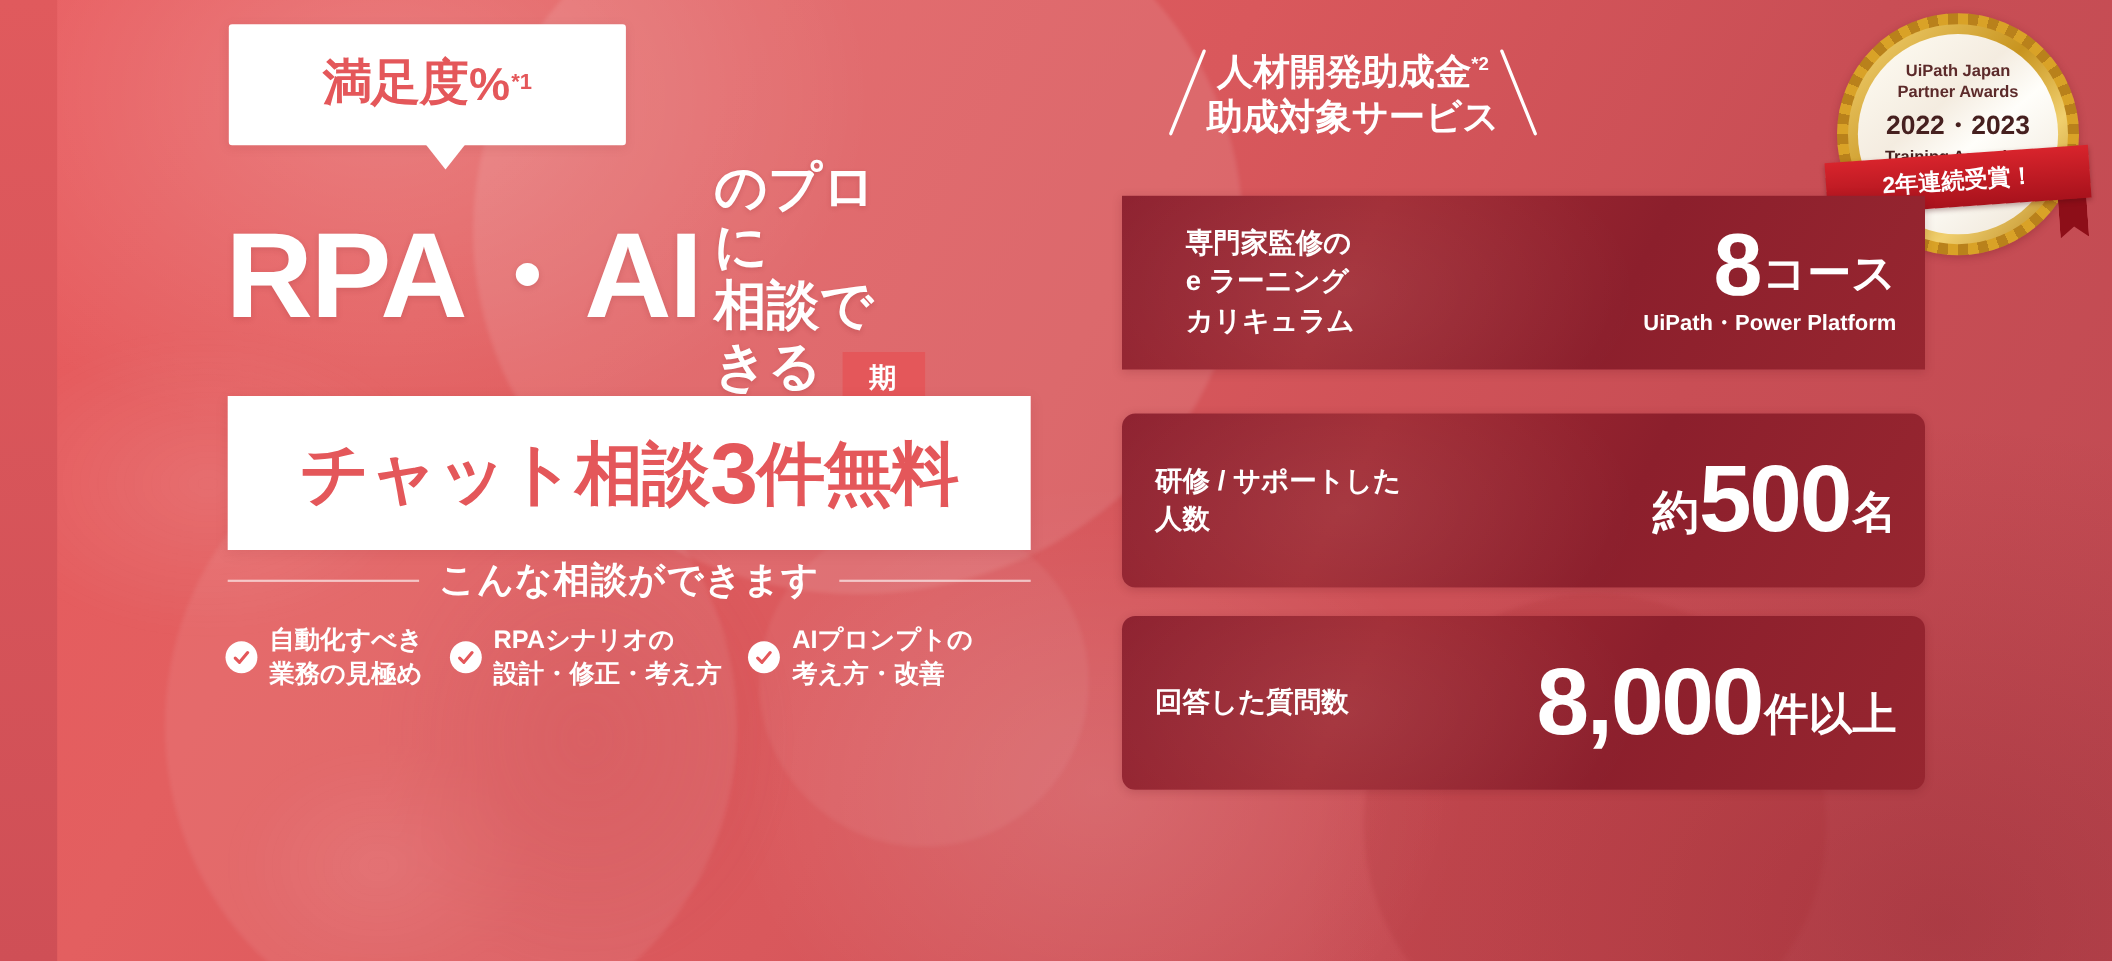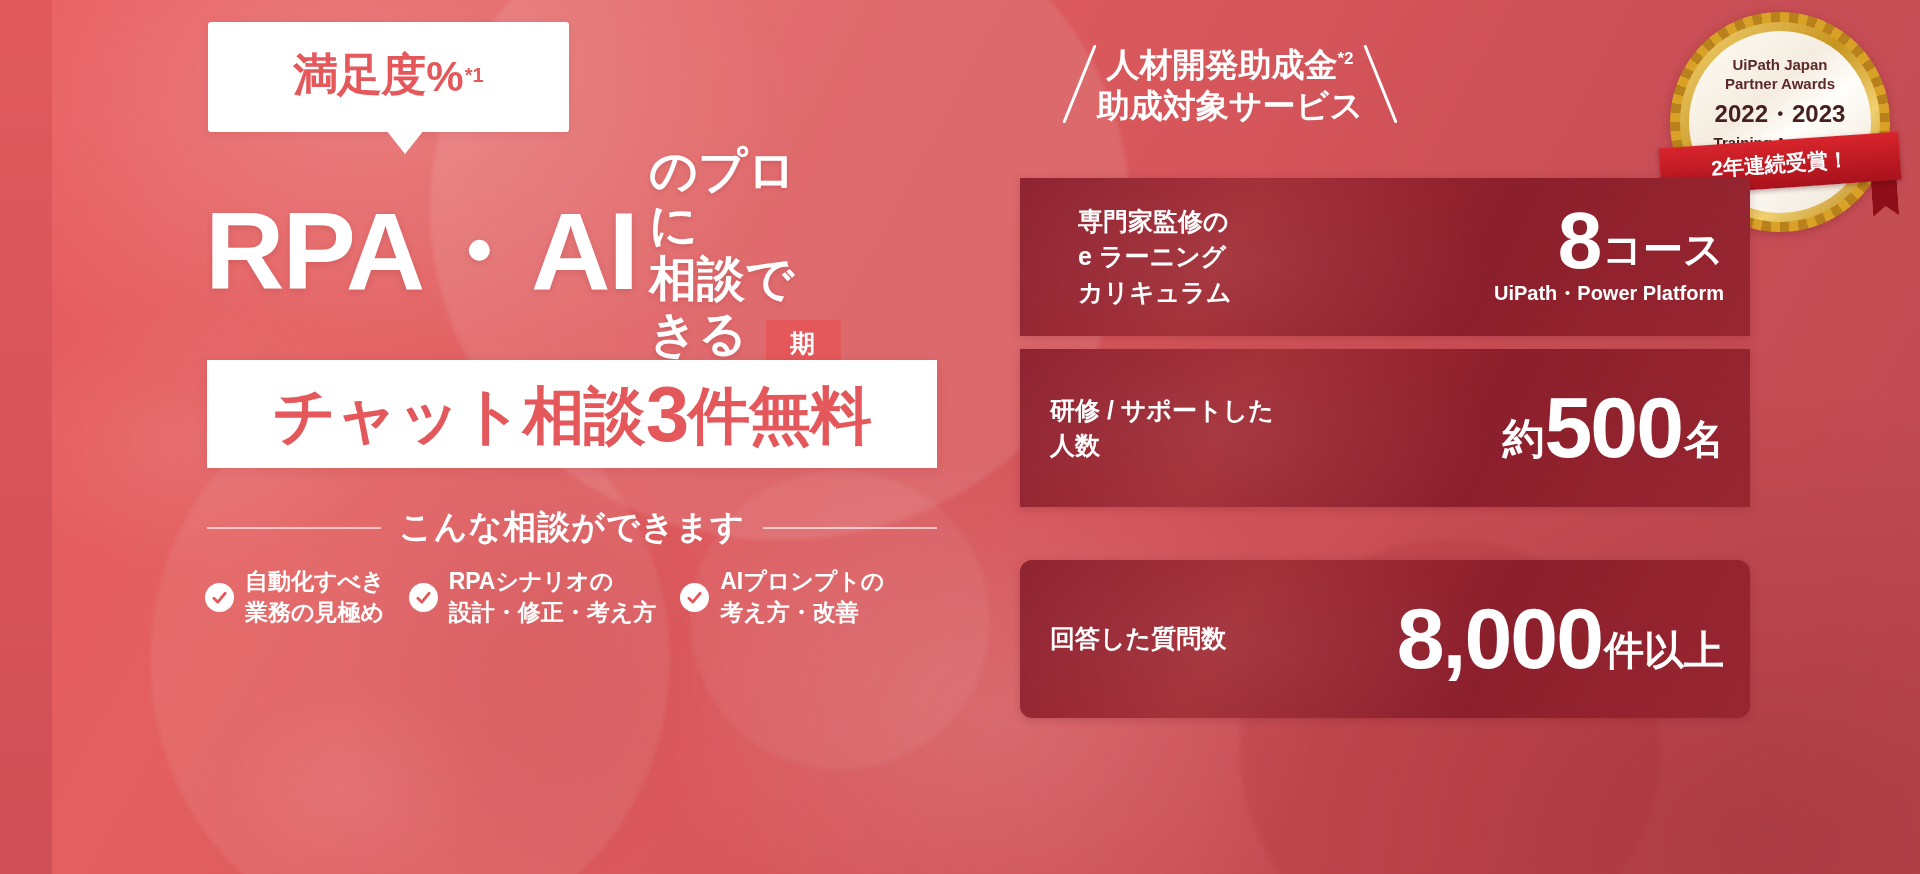--- a/index.html
+++ b/index.html
@@ -102,21 +102,21 @@
     position:absolute; left:766px; top:320px;
     background:#e4575a; color:#ffffff;
     font-size:25px; font-weight:700;
     padding:7px 24px 9px;
     letter-spacing:1px;
   }
 
   
   #chat-offer {
     position:absolute; left:207px; top:360px;
-    width:730px; height:108px;
+    width:730px; height:140px;
     background:#ffffff;
     display:flex; align-items:center; justify-content:center;
     box-shadow:0 3px 12px rgba(120,20,30,0.10);
   }
   .chat-inner { display:flex; align-items:flex-end; color:#e4575a; white-space:nowrap; }
   .chat-t1 { font-size:62px; font-weight:700; letter-spacing:-1px; line-height:1; padding-bottom:2px; }
   .chat-num { font-size:78px; font-weight:700; line-height:0.9; letter-spacing:-2px; margin:0 1px; }
   .chat-t2 { font-size:62px; font-weight:700; letter-spacing:-1px; line-height:1; padding-bottom:2px; }
 
   
@@ -210,21 +210,21 @@
   #award-seal .rib-tail.rt { right:-8px; clip-path:polygon(0 0,100% 0,100% 100%,50% 72%,0 100%); transform:rotate(-4deg); }
 
   
   .stat-card {
     position:absolute; left:0px; width:730px; height:158px;
     background:linear-gradient(118deg,#8e2230 0%,#a02a33 30%,#8c1f2c 62%,#972630 100%);
     display:flex; align-items:center;
     box-shadow:0 2px 9px rgba(90,15,25,0.20);
   }
   .stat-card.c1 { top:178px;padding-left:28px; }
-  .stat-card.c2 { top:349px; }
+  .stat-card.c2 { top:376px;border-radius:12px; }
   .stat-card.c3 { top:560px;border-radius:12px; }
   .stat-card .sheen {
     position:absolute; inset:0;
     background:radial-gradient(ellipse 380px 220px at 28% 55%, rgba(255,255,255,0.07), transparent 70%);
     pointer-events:none;
   }
   .stat-label {
     color:#ffffff; font-size:25px; font-weight:700;
     line-height:1.42; padding-left:30px; white-space:nowrap; z-index:2;
   }

